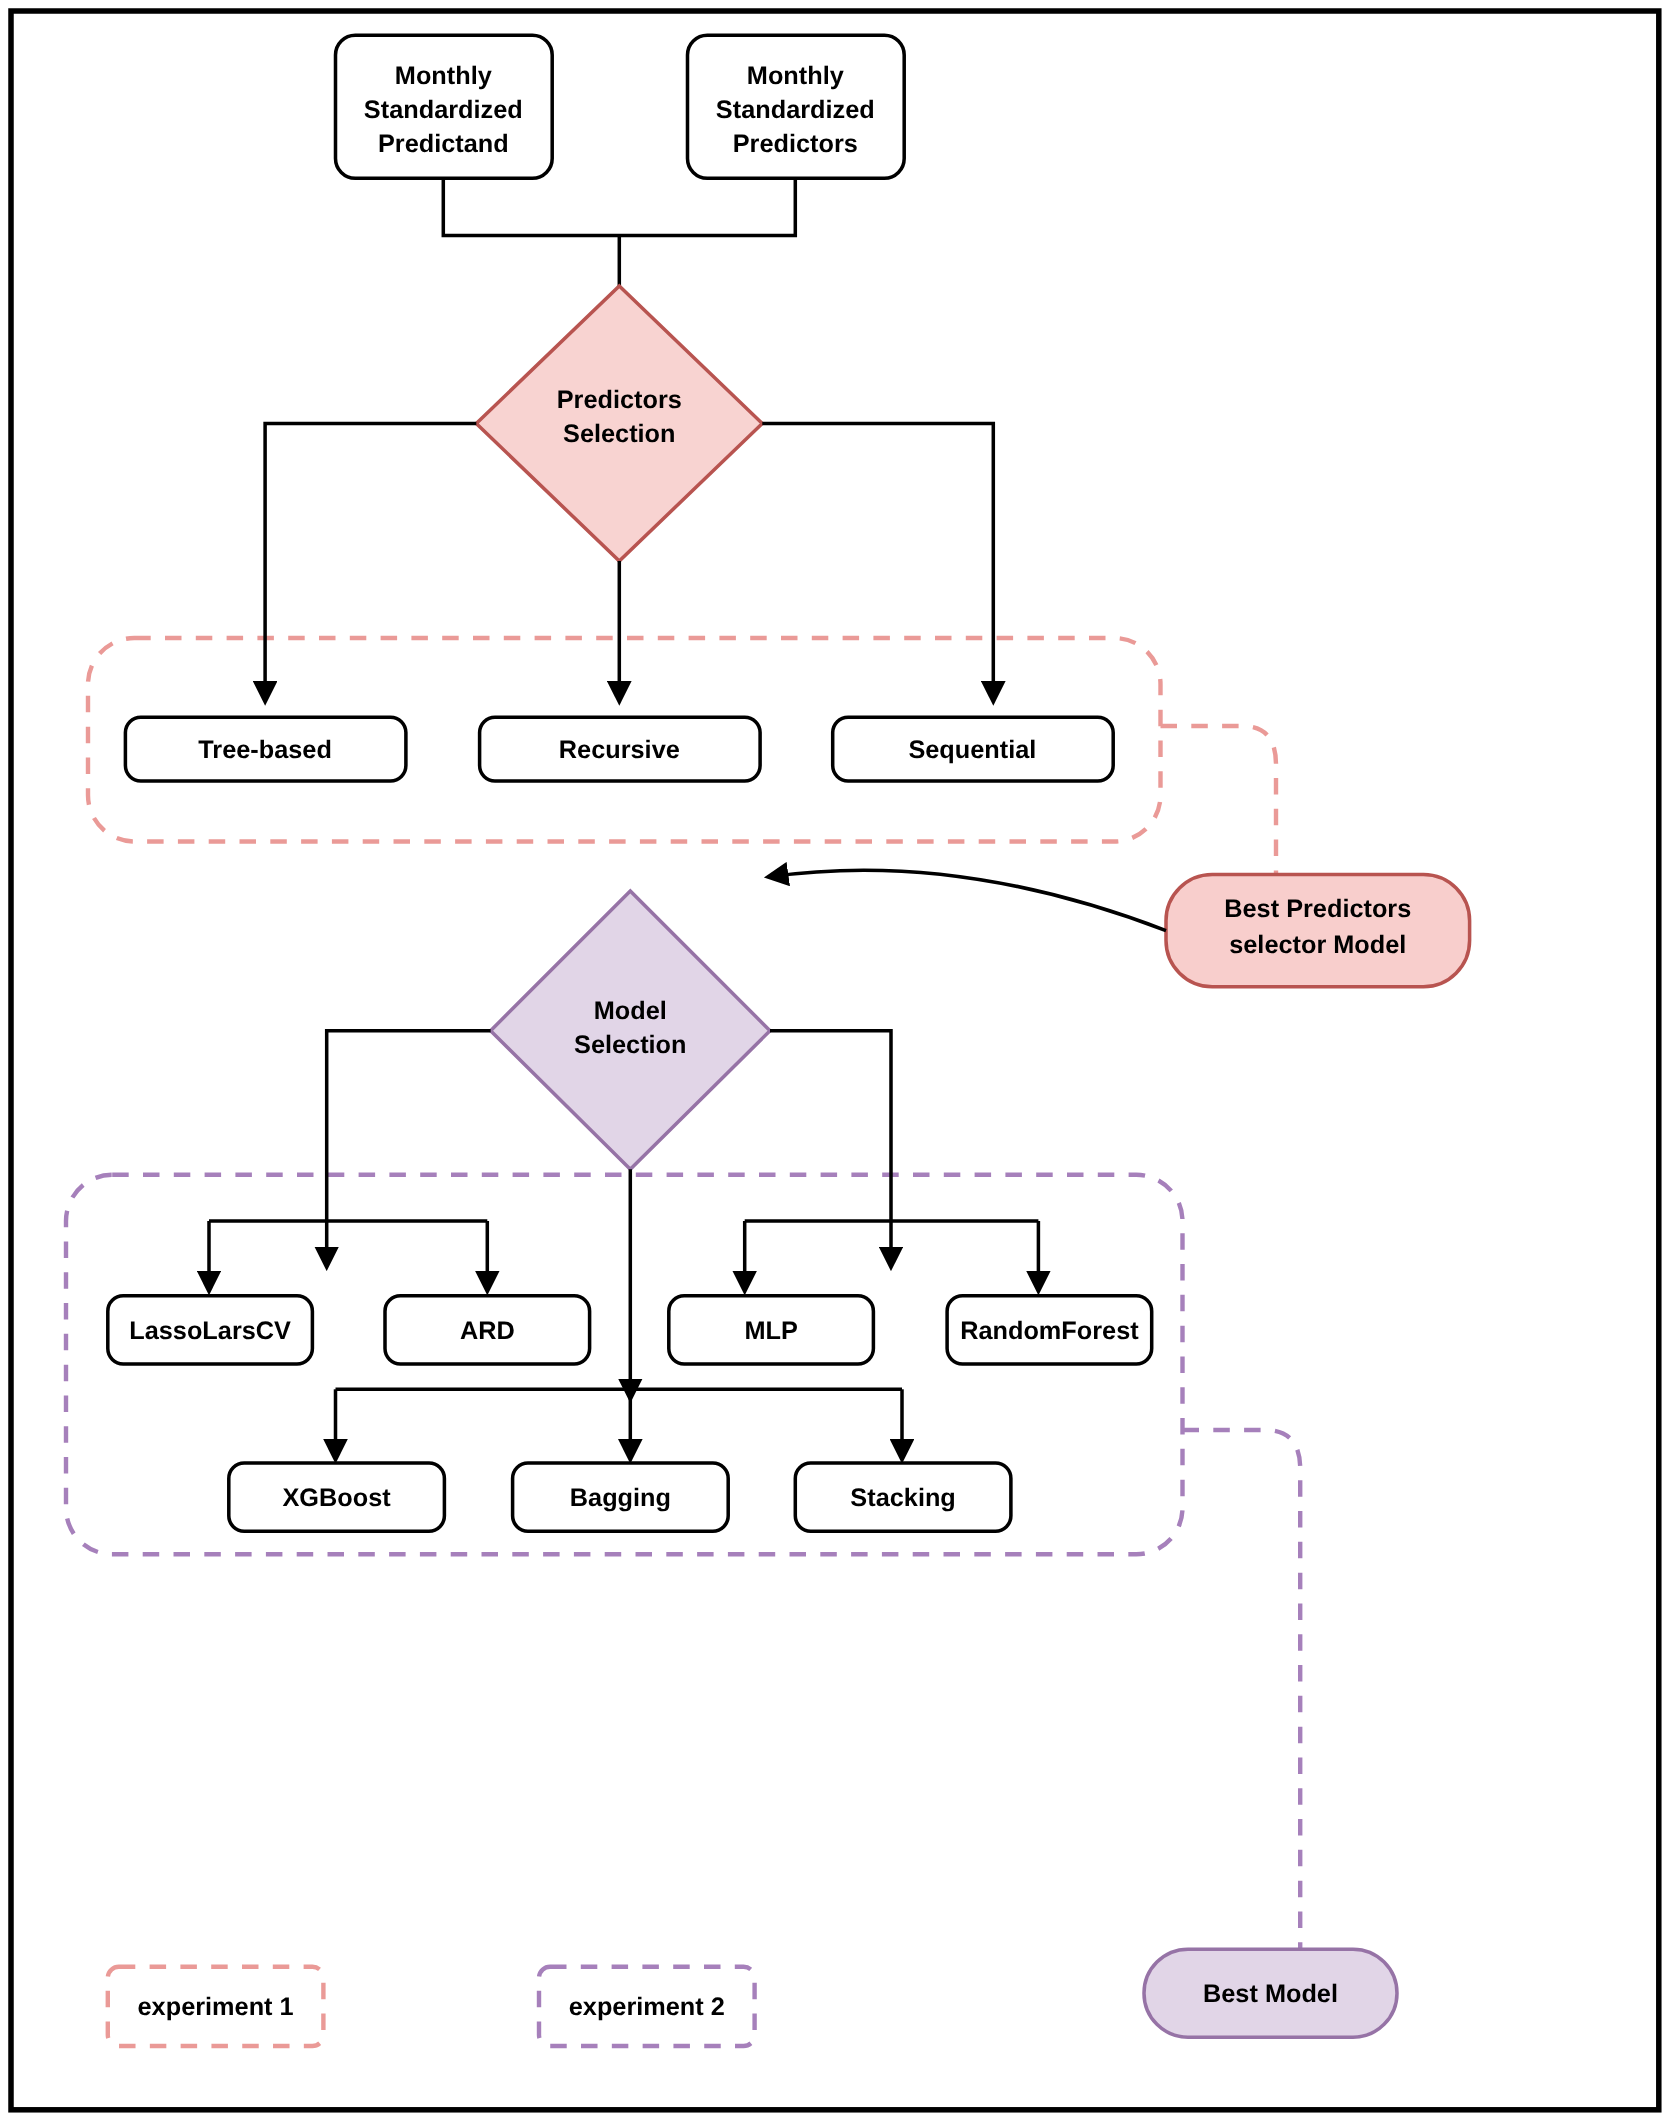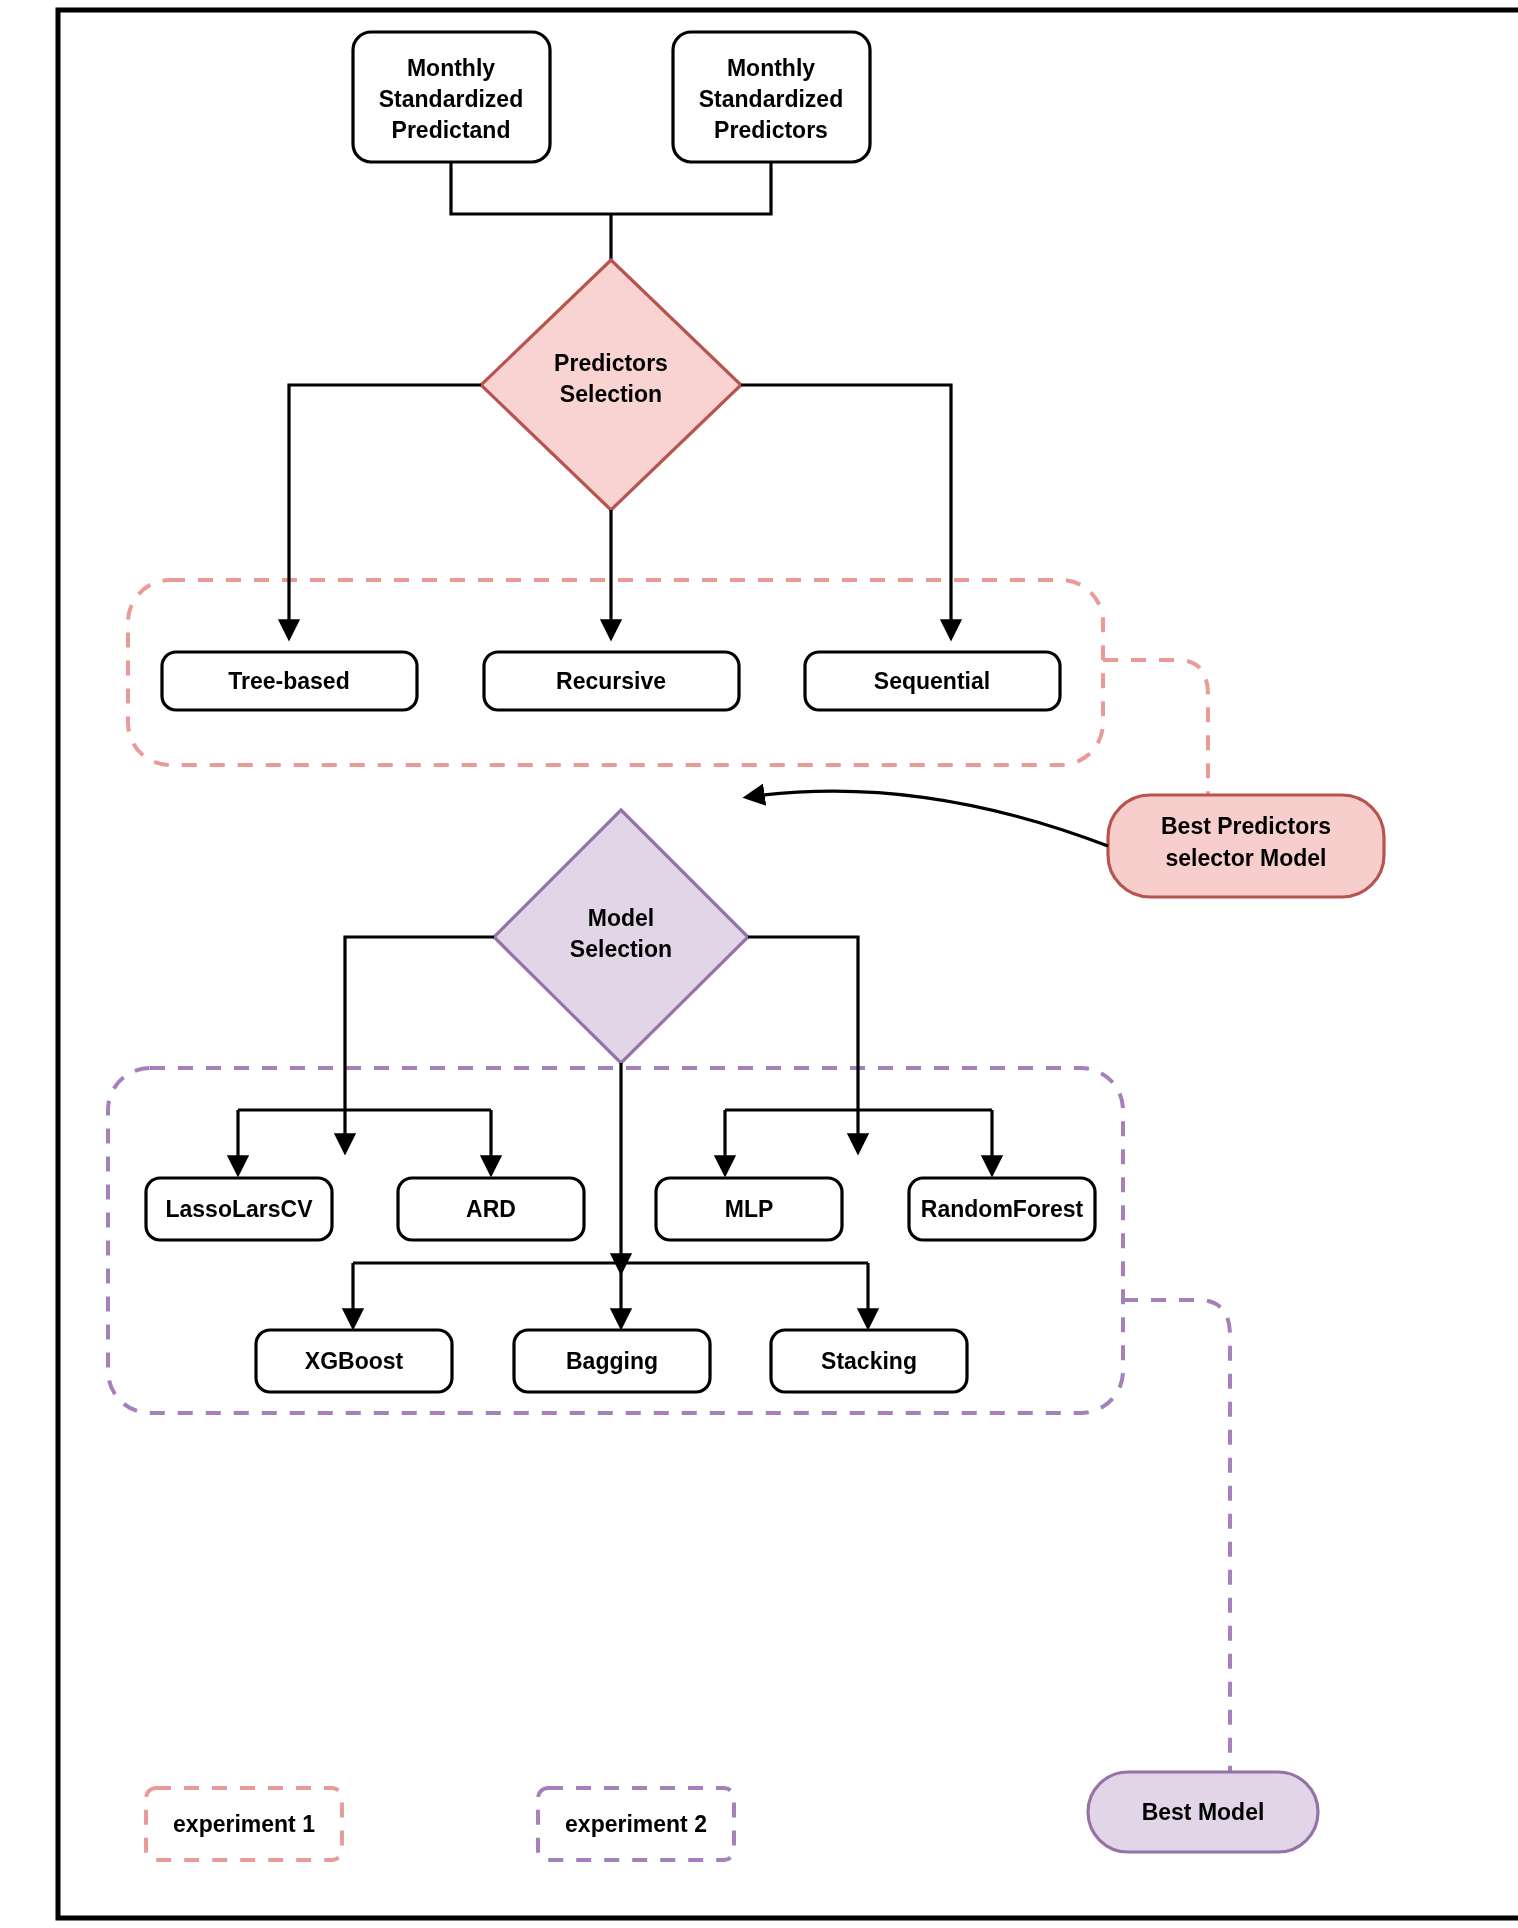--- a/index.html
+++ b/index.html
@@ -8,21 +8,20 @@
     background: #ffffff;
   }
   body {
     font-family: "Liberation Sans", sans-serif;
   }
   #canvas {
     position: relative;
     width: 1302px;
     height: 1928px;
     background: #ffffff;
-    margin-left: 48px;
   }
   svg.diagram {
     display: block;
     width: 1518px;
     height: 1928px;
   }
   .node-text {
     font-family: "Liberation Sans", sans-serif;
     font-weight: bold;
     font-size: 23px;

